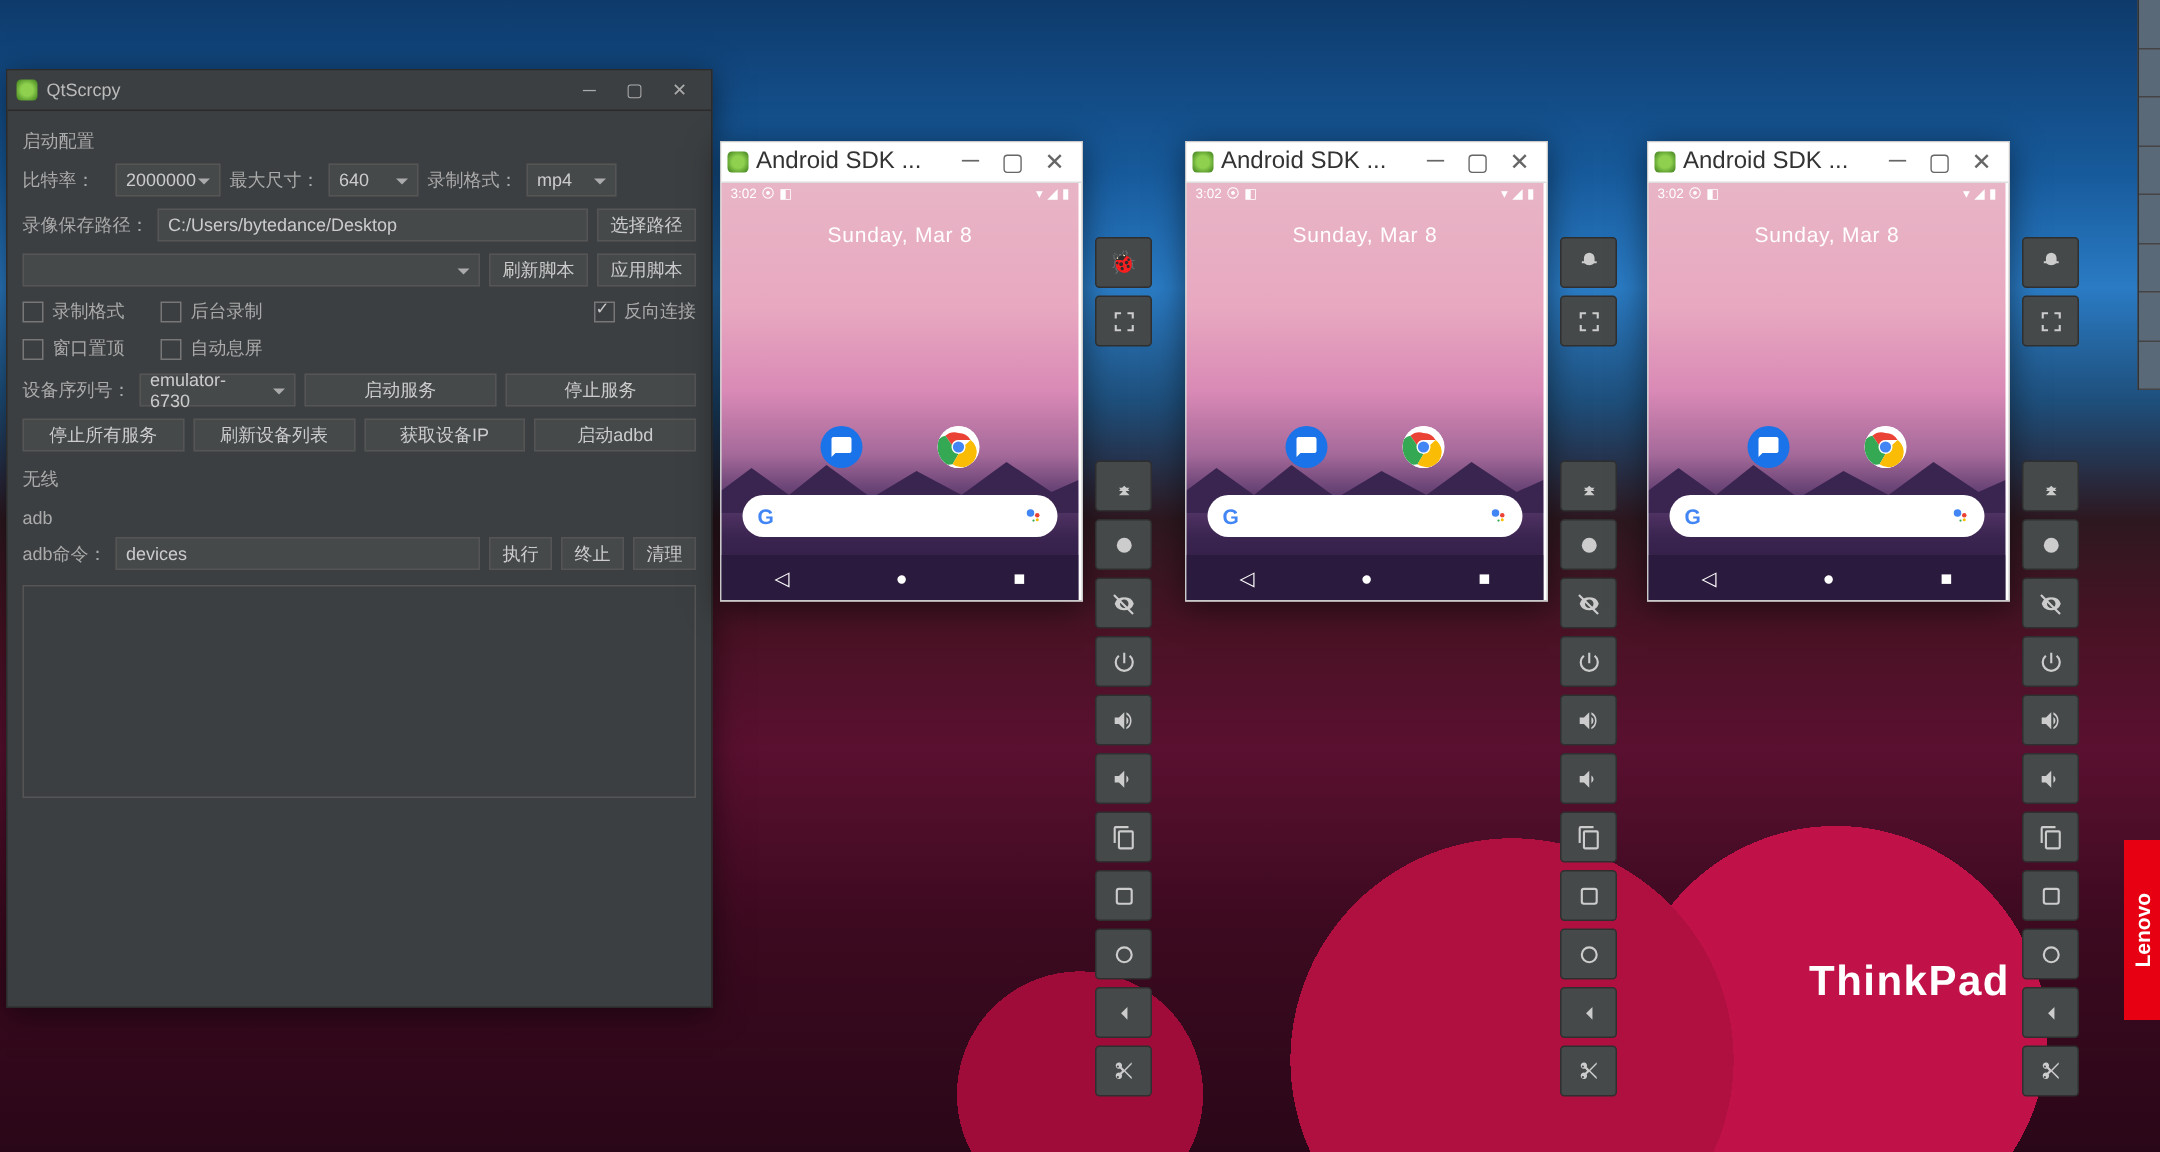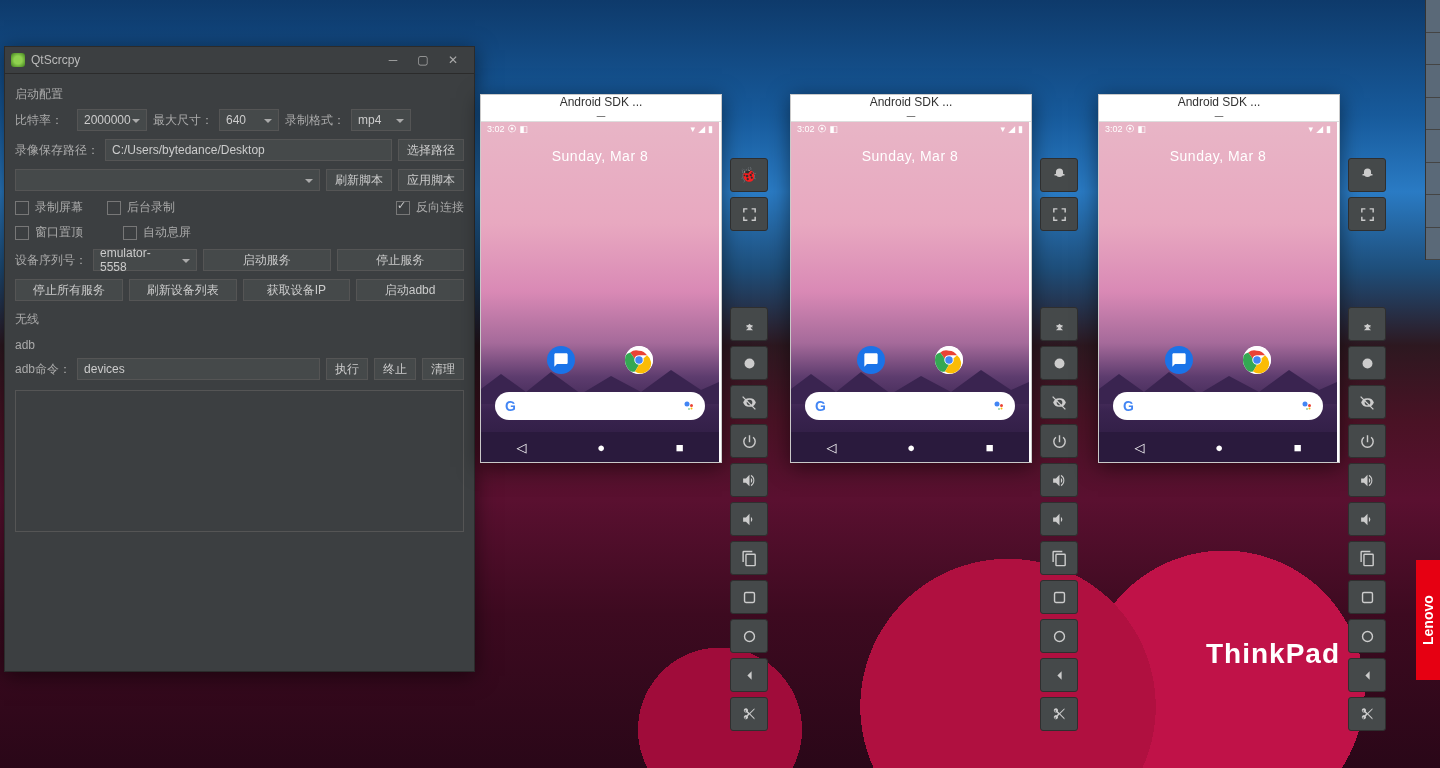--- a/index.html
+++ b/index.html
@@ -30,25 +30,25 @@
 .combo::after{content:"";position:absolute;right:6px;top:9px;border:4px solid transparent;border-top-color:#aaa;}
 .txt{padding-right:6px;}
 .btn{background:#45494a;border:1px solid #555;color:#ccc;height:22px;padding:0 8px;display:flex;align-items:center;justify-content:center;cursor:pointer;font-size:12px;white-space:nowrap;box-sizing:border-box;}
 .chk{display:flex;align-items:center;gap:6px;color:#aaa;cursor:pointer;}
 .chk .box{width:12px;height:12px;border:1px solid #777;background:#3c3f41;position:relative;}
 .chk.checked .box::after{content:"✓";position:absolute;top:-3px;left:0;color:#ccc;font-size:11px;}
 .qtwin .logs{margin-top:10px;height:140px;background:#3c3f41;border:1px solid #555;}
 
 
 .phonewin{position:absolute;top:94px;width:240px;background:#fff;border:1px solid #c9c9c9;box-shadow:0 4px 20px rgba(0,0,0,.5);}
-.phonewin .ptitle{height:26px;background:#fff;border-bottom:1px solid #ddd;display:flex;align-items:center;padding:0 4px;font-size:12px;color:#333;flex-direction:column;}
+.phonewin .ptitle{height:26px;background:#fff;border-bottom:1px solid #ddd;display:flex;align-items:center;padding:0 4px;font-size:16px;color:#333;}
 .phonewin .ptitle .picon{width:14px;height:14px;border-radius:3px;background:radial-gradient(circle,#8fd14f 40%,#3a7a1a 100%);margin-right:5px;}
 .phonewin .ptitle .spacer{flex:1;}
 .phonewin .ptitle .winbtn{width:28px;height:20px;display:flex;align-items:center;justify-content:center;color:#666;cursor:pointer;}
-.phonescreen{width:238px;height:340px;position:relative;overflow:hidden;background:linear-gradient(to bottom,#e8b5c6 0%,#e8a8c0 30%,#d989b5 50%,#a56a9a 65%,#5d3c6e 75%,#3a2450 85%,#2a1a3d 100%);}
+.phonescreen{width:238px;height:278px;position:relative;overflow:hidden;background:linear-gradient(to bottom,#e8b5c6 0%,#e8a8c0 30%,#d989b5 50%,#a56a9a 65%,#5d3c6e 75%,#3a2450 85%,#2a1a3d 100%);}
 .statusbar{position:absolute;top:0;left:0;right:0;height:14px;display:flex;align-items:center;padding:0 6px;color:#fff;font-size:9px;}
 .statusbar .spacer{flex:1;}
 .statusbar .sicon{margin-left:3px;font-size:9px;}
 .datestr{position:absolute;top:26px;width:100%;text-align:center;color:#fff;font-size:14px;font-weight:300;letter-spacing:.5px;}
 .mountains{position:absolute;bottom:58px;left:0;right:0;height:40px;}
 .mountains svg{width:100%;height:100%;display:block;}
 .appicons{position:absolute;bottom:88px;width:100%;display:flex;justify-content:center;gap:50px;}
 .appicon{width:28px;height:28px;border-radius:50%;}
 .msg-icon{background:#1a73e8;display:flex;align-items:center;justify-content:center;color:#fff;font-size:14px;}
 .chrome-icon{background:#fff;position:relative;overflow:hidden;}
@@ -108,45 +108,45 @@
       <div class="btn">选择路径</div>
     </div>
     <div class="row">
       <div class="combo" style="flex:1"></div>
       <div class="btn">刷新脚本</div>
       <div class="btn">应用脚本</div>
     </div>
     <div class="row" style="gap:24px">
       <div class="chk">
           <div class="box"></div>
-          <span>录制屏幕</span>
+          <span>录制格式</span>
         </div>
       <div class="chk">
           <div class="box"></div>
           <span>后台录制</span>
         </div>
       <div class="chk checked" style="margin-left:auto">
           <div class="box"></div>
           <span>反向连接</span>
         </div>
     </div>
-    <div class="row" style="gap:40px">
+    <div class="row" style="gap:24px">
       <div class="chk">
           <div class="box"></div>
           <span>窗口置顶</span>
         </div>
       <div class="chk">
           <div class="box"></div>
           <span>自动息屏</span>
         </div>
     </div>
 
     <div class="row">
       <span class="lbl" style="min-width:70px">设备序列号：</span>
-      <div class="combo" style="width:104px">emulator-5558</div>
+      <div class="combo" style="width:104px">emulator-6730</div>
       <div class="btn" style="flex:1">启动服务</div>
       <div class="btn" style="flex:1">停止服务</div>
     </div>
     <div class="row">
       <div class="btn" style="flex:1">停止所有服务</div>
       <div class="btn" style="flex:1">刷新设备列表</div>
       <div class="btn" style="flex:1">获取设备IP</div>
       <div class="btn" style="flex:1">启动adbd</div>
     </div>
 

